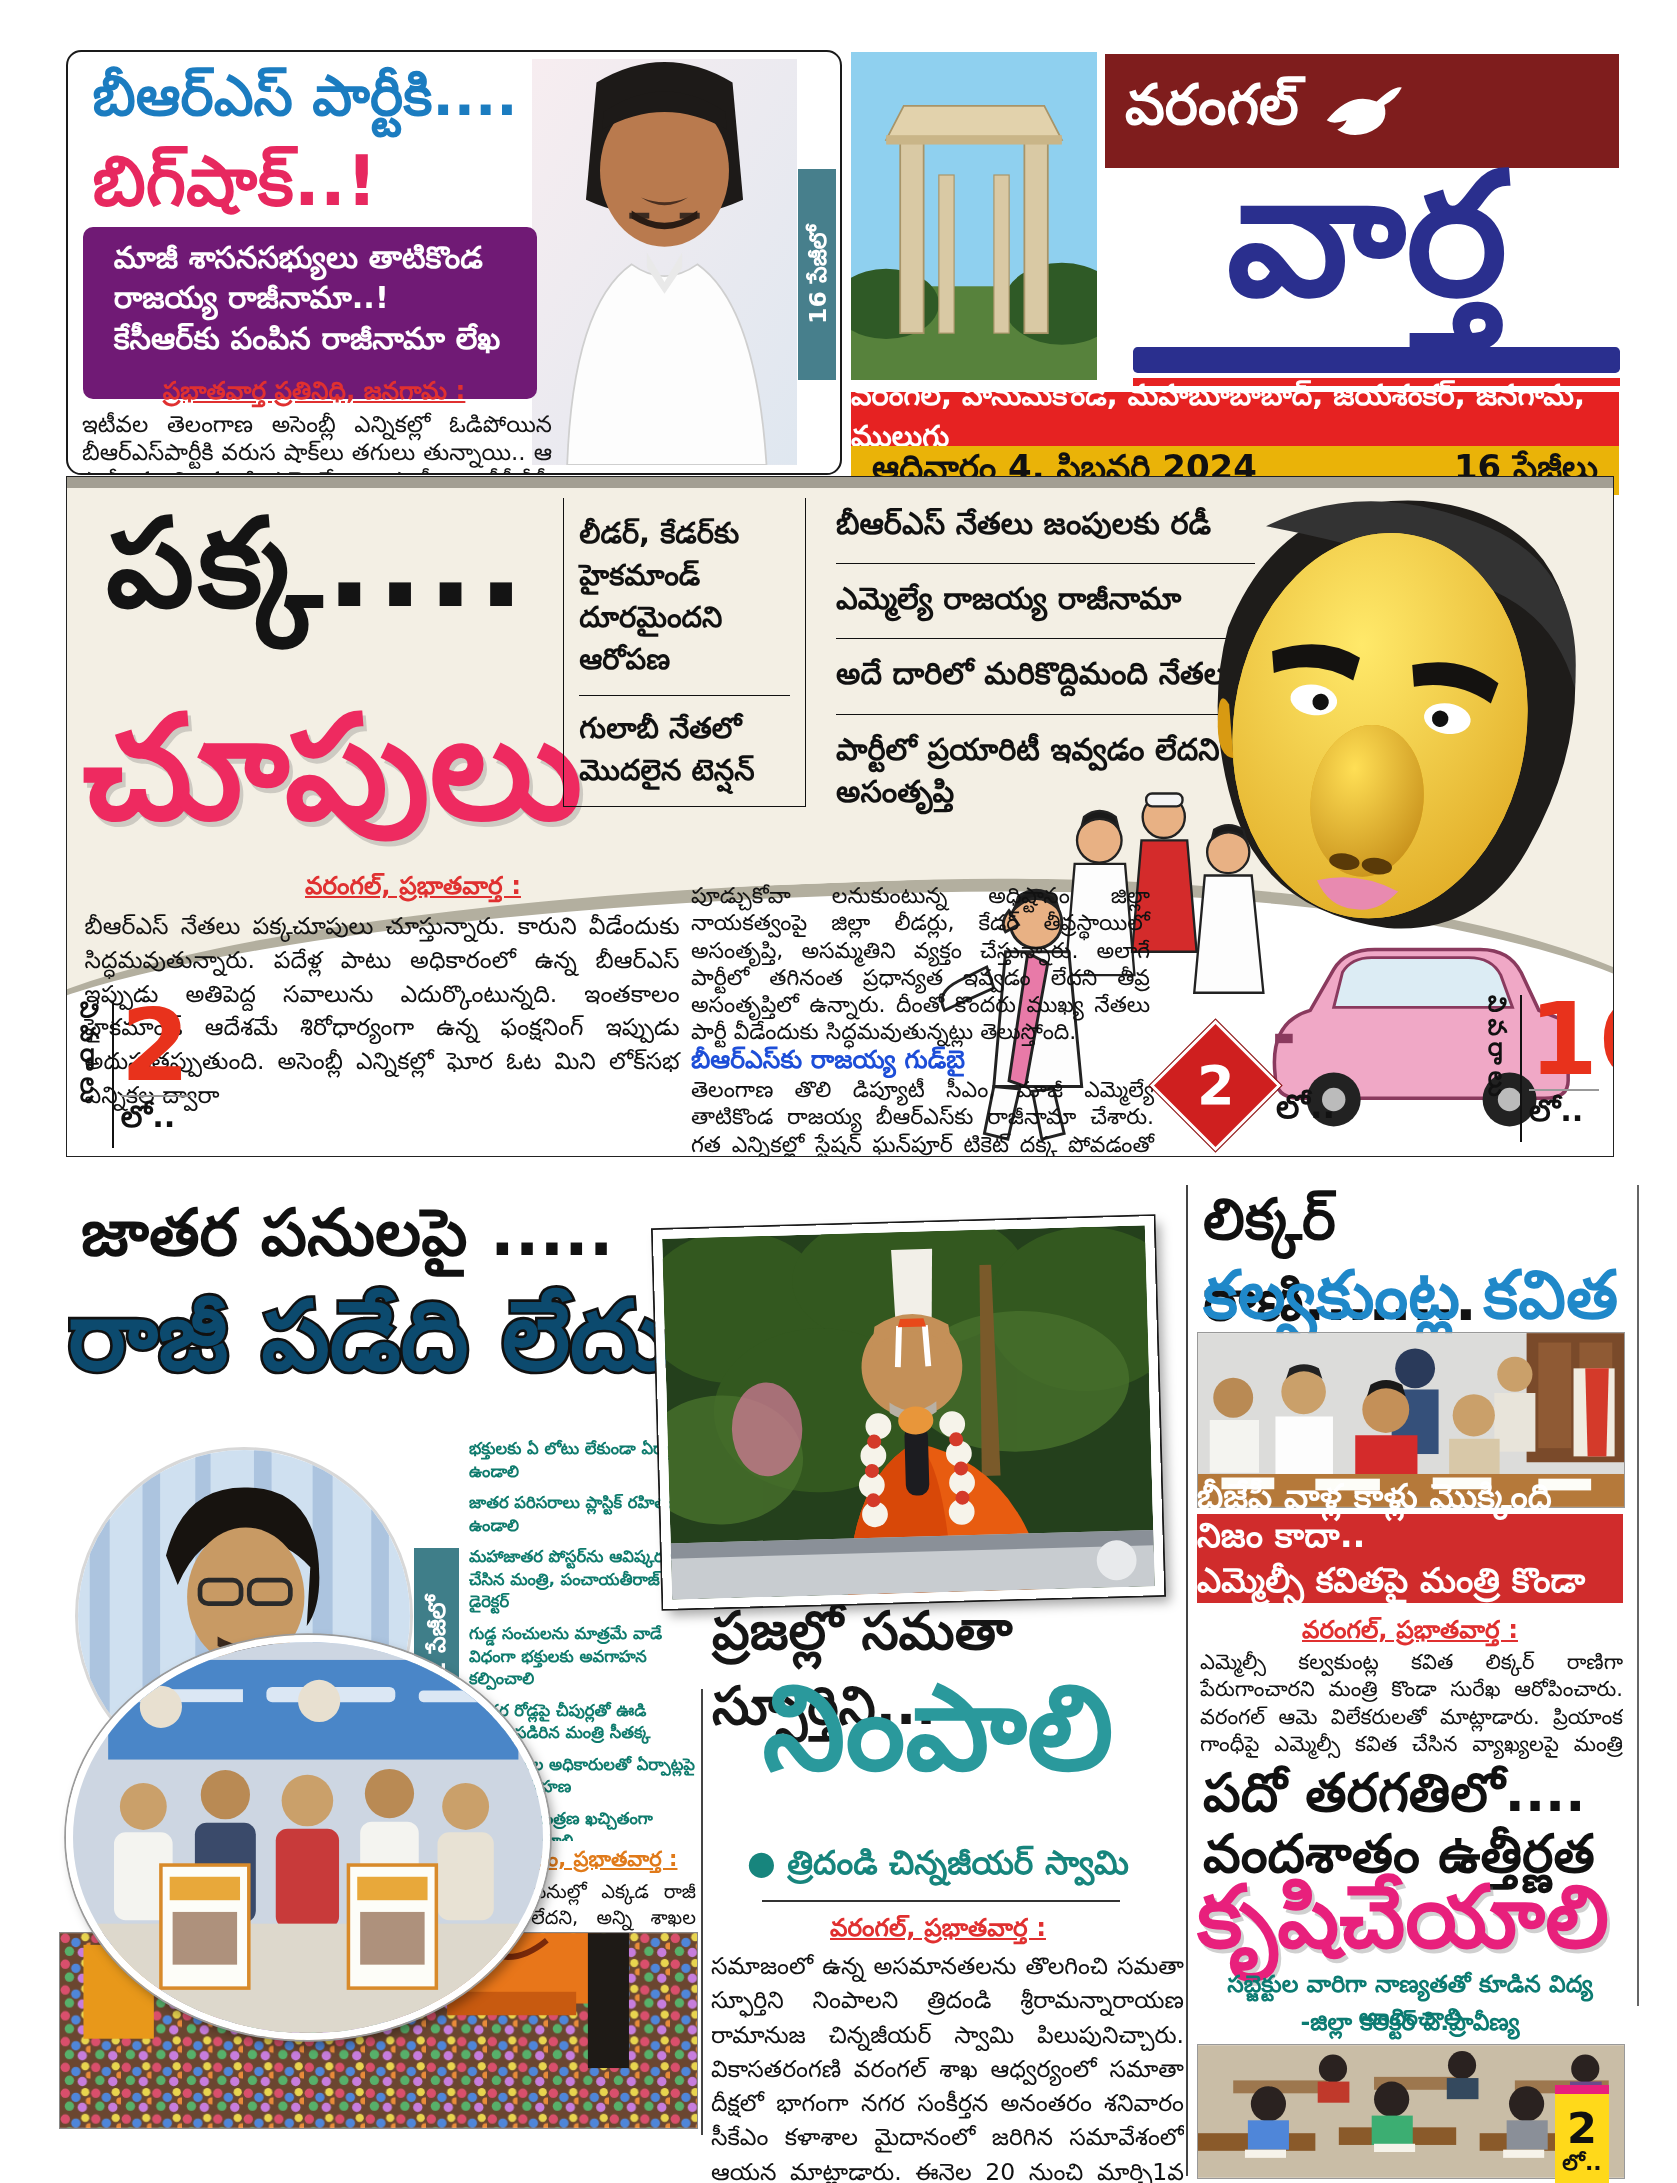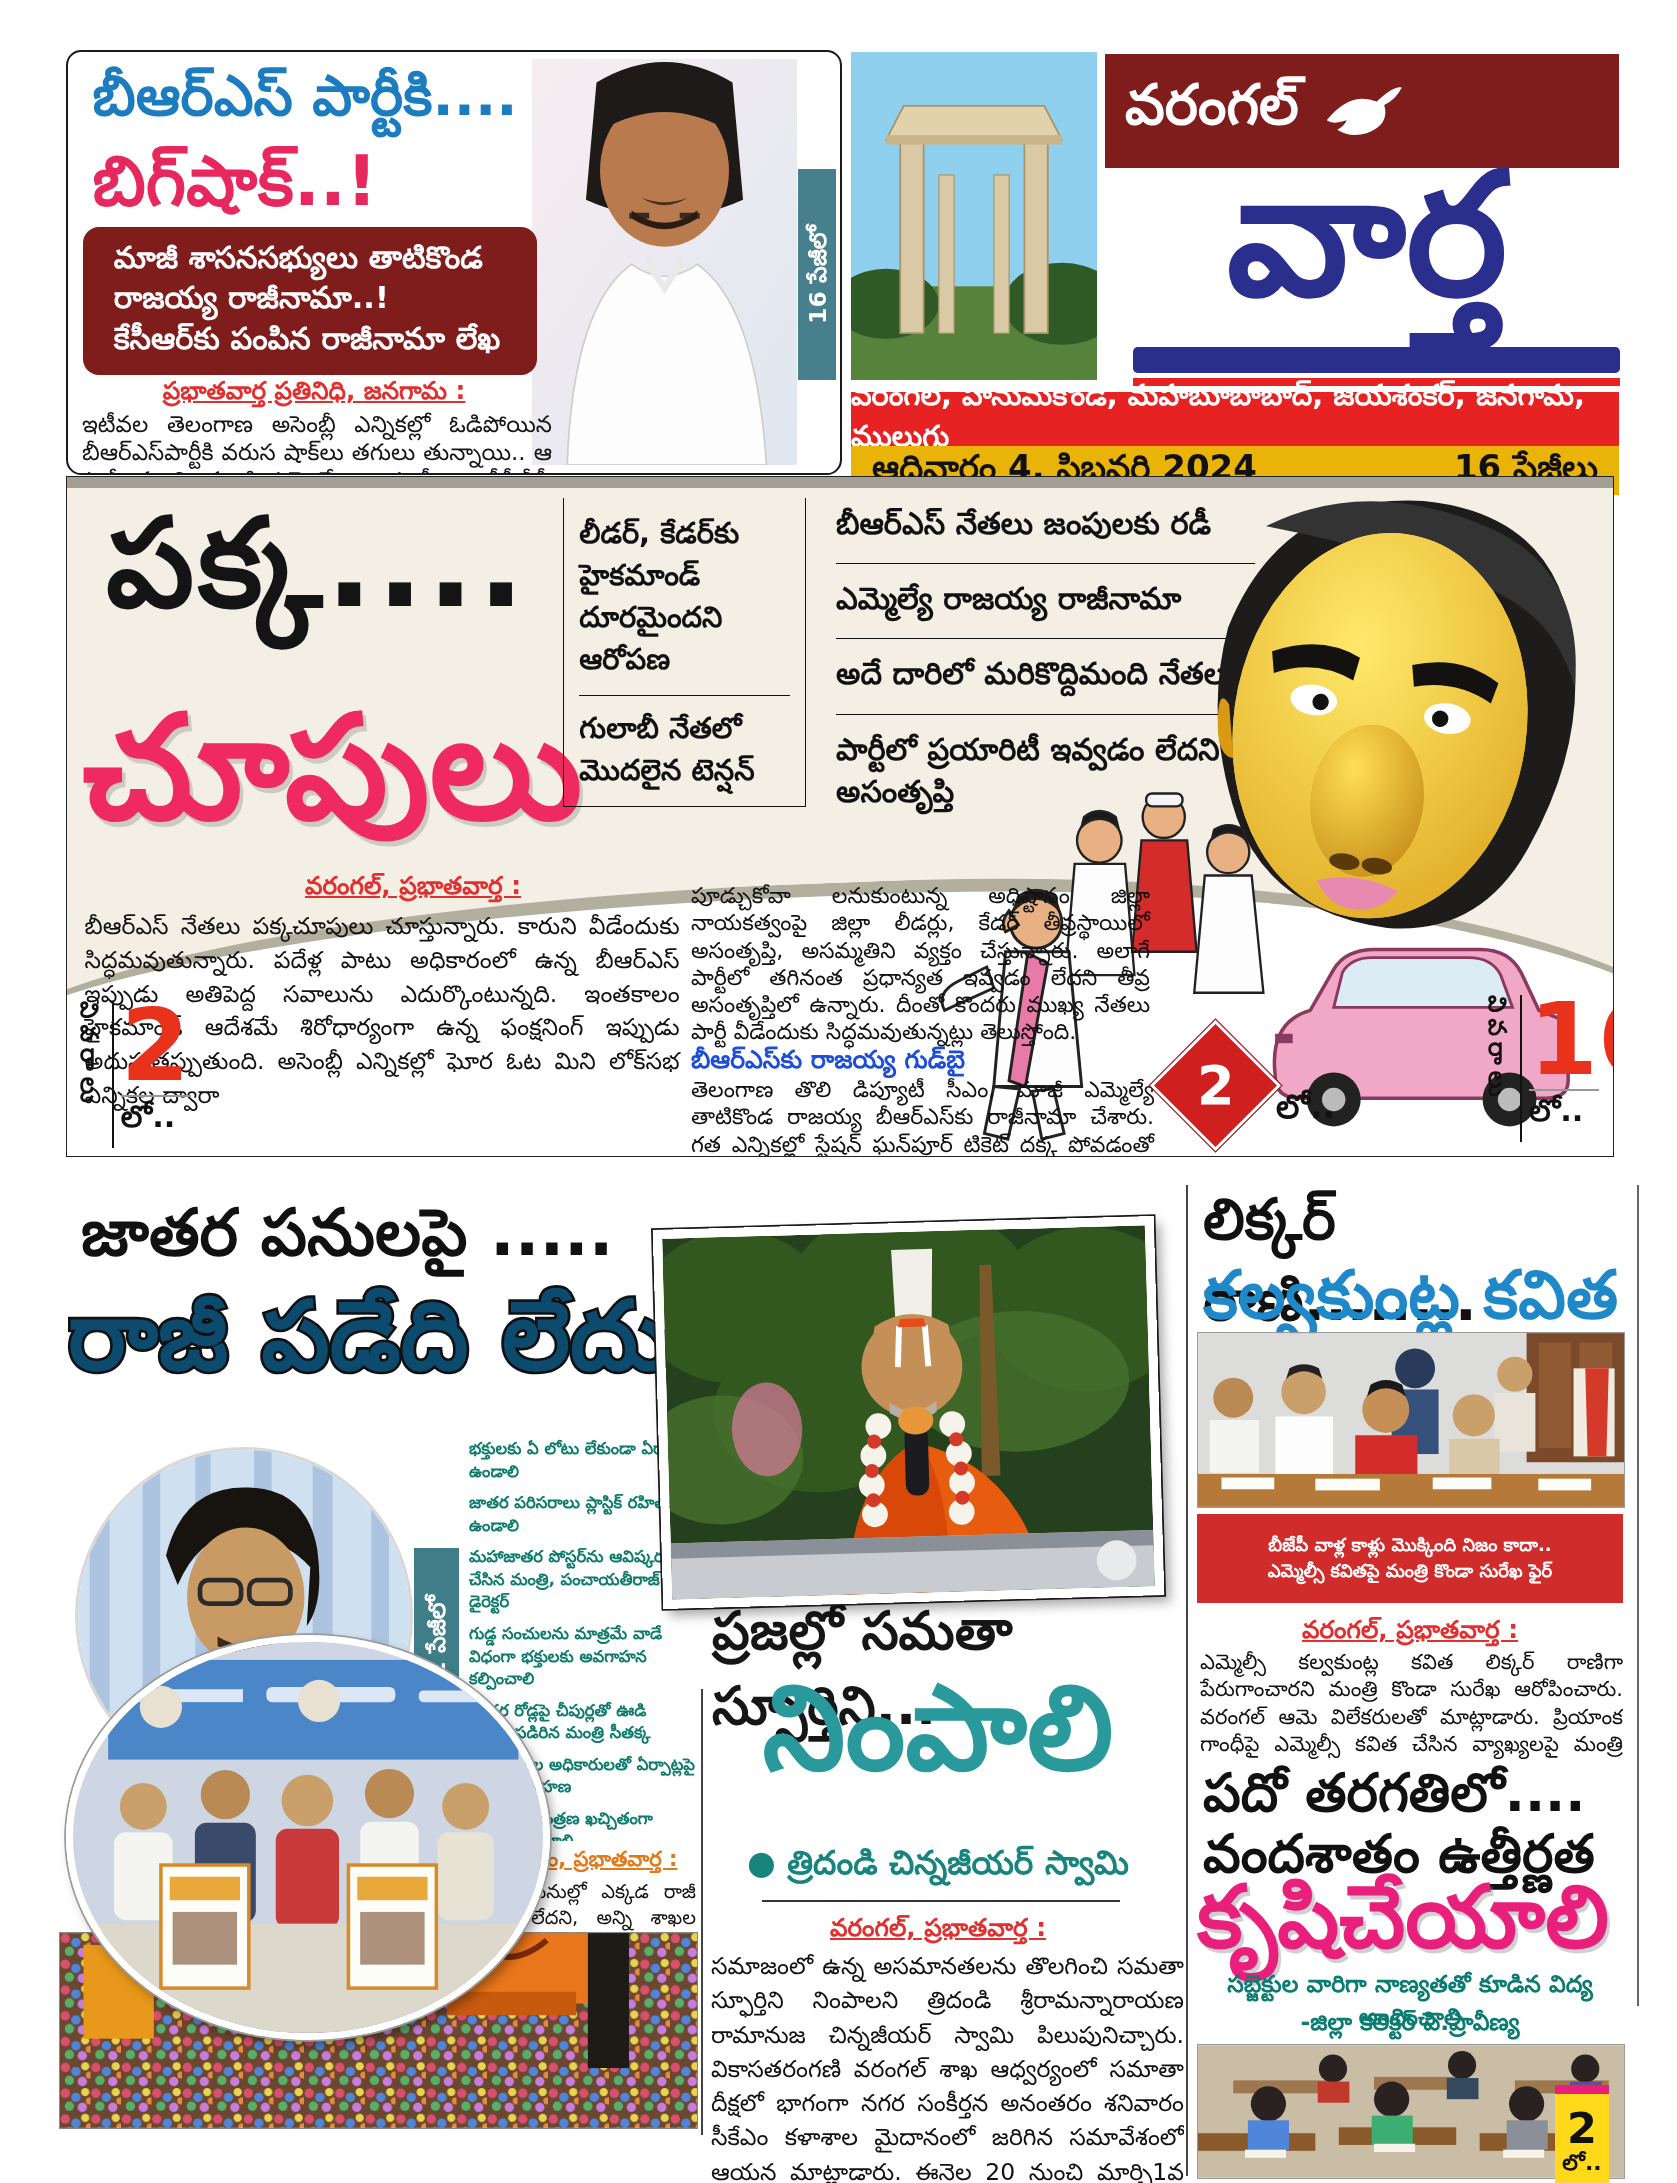--- a/index.html
+++ b/index.html
@@ -5,21 +5,21 @@
   html,body{margin:0;padding:0;background:#fff;}
   #page{position:relative;width:1677px;height:2183px;background:#fff;overflow:hidden;
         font-family:"DejaVu Sans",sans-serif;color:#111;}
   .abs{position:absolute;}
   .just{text-align:justify;}
   .vtext{writing-mode:vertical-rl;transform:rotate(180deg);}
   
   #tlbox{left:66px;top:50px;width:772px;height:421px;border:2.3px solid #1a1a1a;border-radius:15.2px;background:#fff;overflow:hidden;}
   .tl-blue{left:24.6px;top:13px;width:446px;font-size:56px;font-weight:bold;color:#1b7cc0;line-height:1.1;}
   .tl-pink{left:24.6px;top:89px;width:446px;font-size:69px;font-weight:bold;color:#e7285f;}
-  .tl-green{left:15.2px;top:175px;width:454px;height:148px;background:#7f1d1d;border-radius:16px;padding:10.6px 0 0 30.5px;box-sizing:border-box;}
+  .tl-green{left:15.2px;top:175px;width:454px;height:172px;background:#701a75;border-radius:10px;padding:10.6px 0 0 30.5px;box-sizing:border-box;}
   .tl-green div{color:#fff;font-size:30.5px;font-weight:bold;line-height:1.33;}
   .tl-date{left:70px;top:324px;width:352px;font-size:24.6px;font-weight:bold;color:#e03030;text-decoration:underline;text-align:center;}
   .tl-body{left:14px;top:358px;width:470px;font-size:23px;line-height:1.22;color:#151515;}
   .tl-photo{left:464px;top:7px;width:265px;height:406px;}
   .tl-tag{left:730px;top:117px;width:38px;height:211px;background:#477f8c;color:#fff;font-size:23.5px;font-weight:bold;
           display:flex;align-items:center;justify-content:center;}
   
   .arch{left:851px;top:52px;width:246px;height:328px;}
   .mred{left:1105px;top:54px;width:514px;height:114px;background:#7f1d1d;display:flex;align-items:center;}
   .mcity{color:#fff;font-size:56px;font-weight:bold;padding-left:20px;}
@@ -89,21 +89,21 @@
   .s-by{left:712px;top:1843px;width:452px;text-align:center;font-size:33px;font-weight:bold;color:#17857d;}
   .s-hr{left:762px;top:1900px;width:358px;height:2.3px;background:#333;}
   .s-date{left:712px;top:1913px;width:452px;text-align:center;font-size:24.6px;font-weight:bold;color:#e03030;text-decoration:underline;}
   .s-body{left:711px;top:1949px;width:473px;height:234px;overflow:hidden;font-size:23.5px;line-height:1.46;}
   
   .k-kick{left:1203px;top:1186px;width:422px;font-size:57px;font-weight:bold;color:#111;}
   .k-head{left:1203px;top:1256px;width:422px;font-size:67px;font-weight:bold;color:#1f88c9;}
   .k-photo{left:1197px;top:1332px;width:426px;height:174px;overflow:hidden;border:1.2px solid #999;}
   .k-red{left:1197px;top:1514px;width:426px;height:89px;background:#d02c2c;color:#fff;display:flex;flex-direction:column;
          align-items:center;justify-content:center;gap:5.9px;}
-  .k-red div{font-size:18px;font-weight:bold;line-height:1.15;}
+  .k-red div{font-size:34px;font-weight:bold;line-height:1.15;}
   .k-date{left:1197px;top:1615px;width:426px;text-align:center;font-size:24.6px;font-weight:bold;color:#e03030;text-decoration:underline;}
   .k-body{left:1200px;top:1649px;width:423px;height:111px;overflow:hidden;font-size:21px;line-height:1.3;}
   .e-kick1{left:1203px;top:1762px;width:422px;font-size:53px;font-weight:bold;color:#111;}
   .e-kick2{left:1203px;top:1823px;width:422px;font-size:53px;font-weight:bold;color:#111;}
   .e-head{left:1197px;top:1866px;width:426px;font-size:87px;font-weight:bold;color:#e8207c;
           text-shadow:2.9px 3.5px 0 rgba(120,120,120,.35);}
   .e-sub1{left:1197px;top:1970px;width:426px;text-align:center;font-size:23.5px;font-weight:bold;color:#0c7b72;}
   .e-sub2{left:1197px;top:2008px;width:426px;text-align:center;font-size:23.5px;font-weight:bold;color:#0c7b72;}
   .e-photo{left:1197px;top:2044px;width:426px;height:133px;overflow:hidden;border:1.2px solid #999;}
   .e-tag{left:1555px;top:2085px;width:54px;height:100px;background:#ffd91a;border-top:9.4px solid #e8207c;z-index:5;

